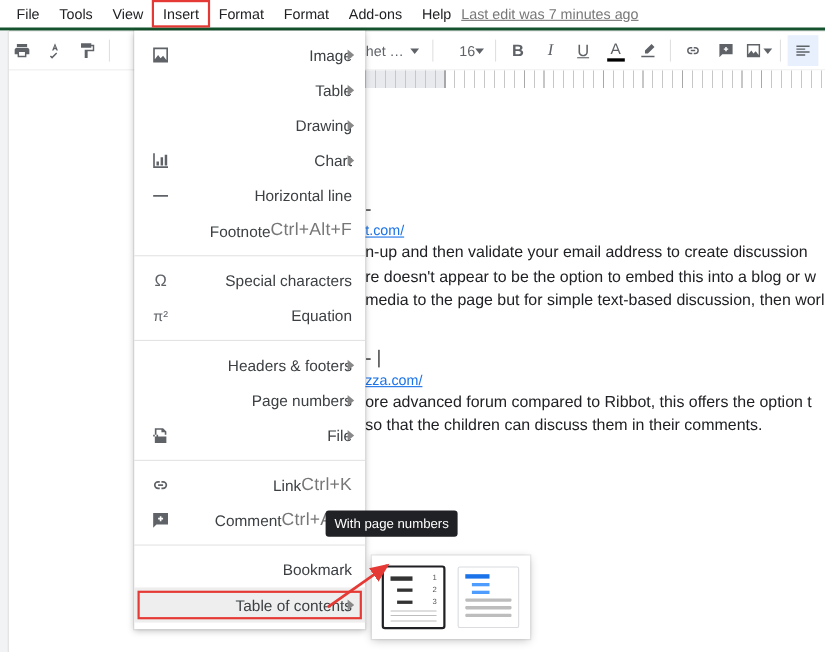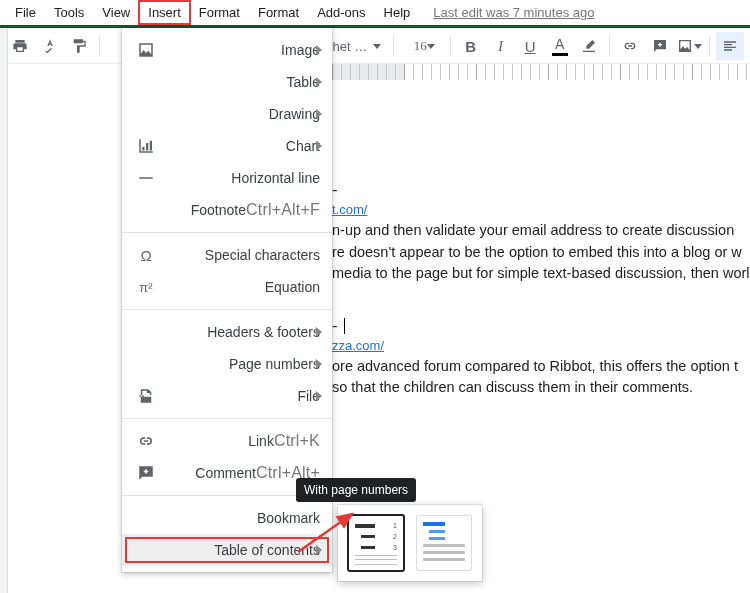--- a/index.html
+++ b/index.html
@@ -24,21 +24,20 @@
   .menubar .mitem {
     padding: 4px 9px;
     cursor: default;
     color: #202124;
   }
   .menubar .mitem.highlight {
     outline: 2px solid #e53935;
     outline-offset: -1px;
   }
   .menubar .edit-info {
-    margin-left: 14px;
     color: #777;
     text-decoration: underline;
     cursor: pointer;
   }
   .toolbar {
     display: flex;
     align-items: center;
     height: 36px;
     padding: 0 6px;
     gap: 2px;
@@ -56,23 +55,23 @@
     cursor: pointer;
   }
   .tb-btn svg { fill: #5f6368; }
   .tb-sep { width:1px; height:20px; background:#e0e0e0; margin:0 4px; }
   .tb-font {
     display:flex; align-items:center; justify-content:space-between;
     width:70px; height:26px; padding:0 6px 0 8px;
     color:#5f6368; cursor:pointer;
   }
   .tb-size {
-    display:flex; align-items:center; justify-content:center;
+    display:flex; align-items:center; justify-content:flex-end;
     width:44px; height:26px; padding:0 4px 0 8px;
-    color:#5f6368; cursor:pointer;font-family:Liberation Serif, serif;
+    color:#5f6368; cursor:pointer;
   }
   .caret { width:0;height:0;border-left:4px solid transparent;border-right:4px solid transparent;border-top:5px solid #5f6368; }
   .txtcolor { display:flex; flex-direction:column; align-items:center; }
   .txtcolor .bar { width:16px; height:3px; background:#000; margin-top:1px; }
 
   .ruler {
     height: 16px;
     background: #fff;
     position: relative;
     margin-left: 332px;
@@ -193,21 +192,21 @@
   .toc-opt .ln { height:3px; background:#bdbdbd; border-radius:1px; }
   .toc-opt .row { display:flex; align-items:center; gap:3px; }
   .toc-opt .t1 { width:20px; height:4px; background:#333; }
   .toc-opt .t2 { width:14px; height:3px; background:#333; margin-left:6px;}
   .toc-opt .num { font-size:7px; color:#555; margin-left:auto; }
   .toc-opt .b1 { width:22px; height:4px; background:#1a73e8; }
   .toc-opt .b2 { width:16px; height:3px; background:#4f9cff; margin-left:6px; }
 
   .tooltip {
     position:absolute;
-    top:478px;
+    top:464px;
     left:296px;
     background:#202124;
     color:#fff;
     font-size:12px;
     padding:5px 8px;
     border-radius:3px;
     z-index:30;
     white-space:nowrap;
   }
 

